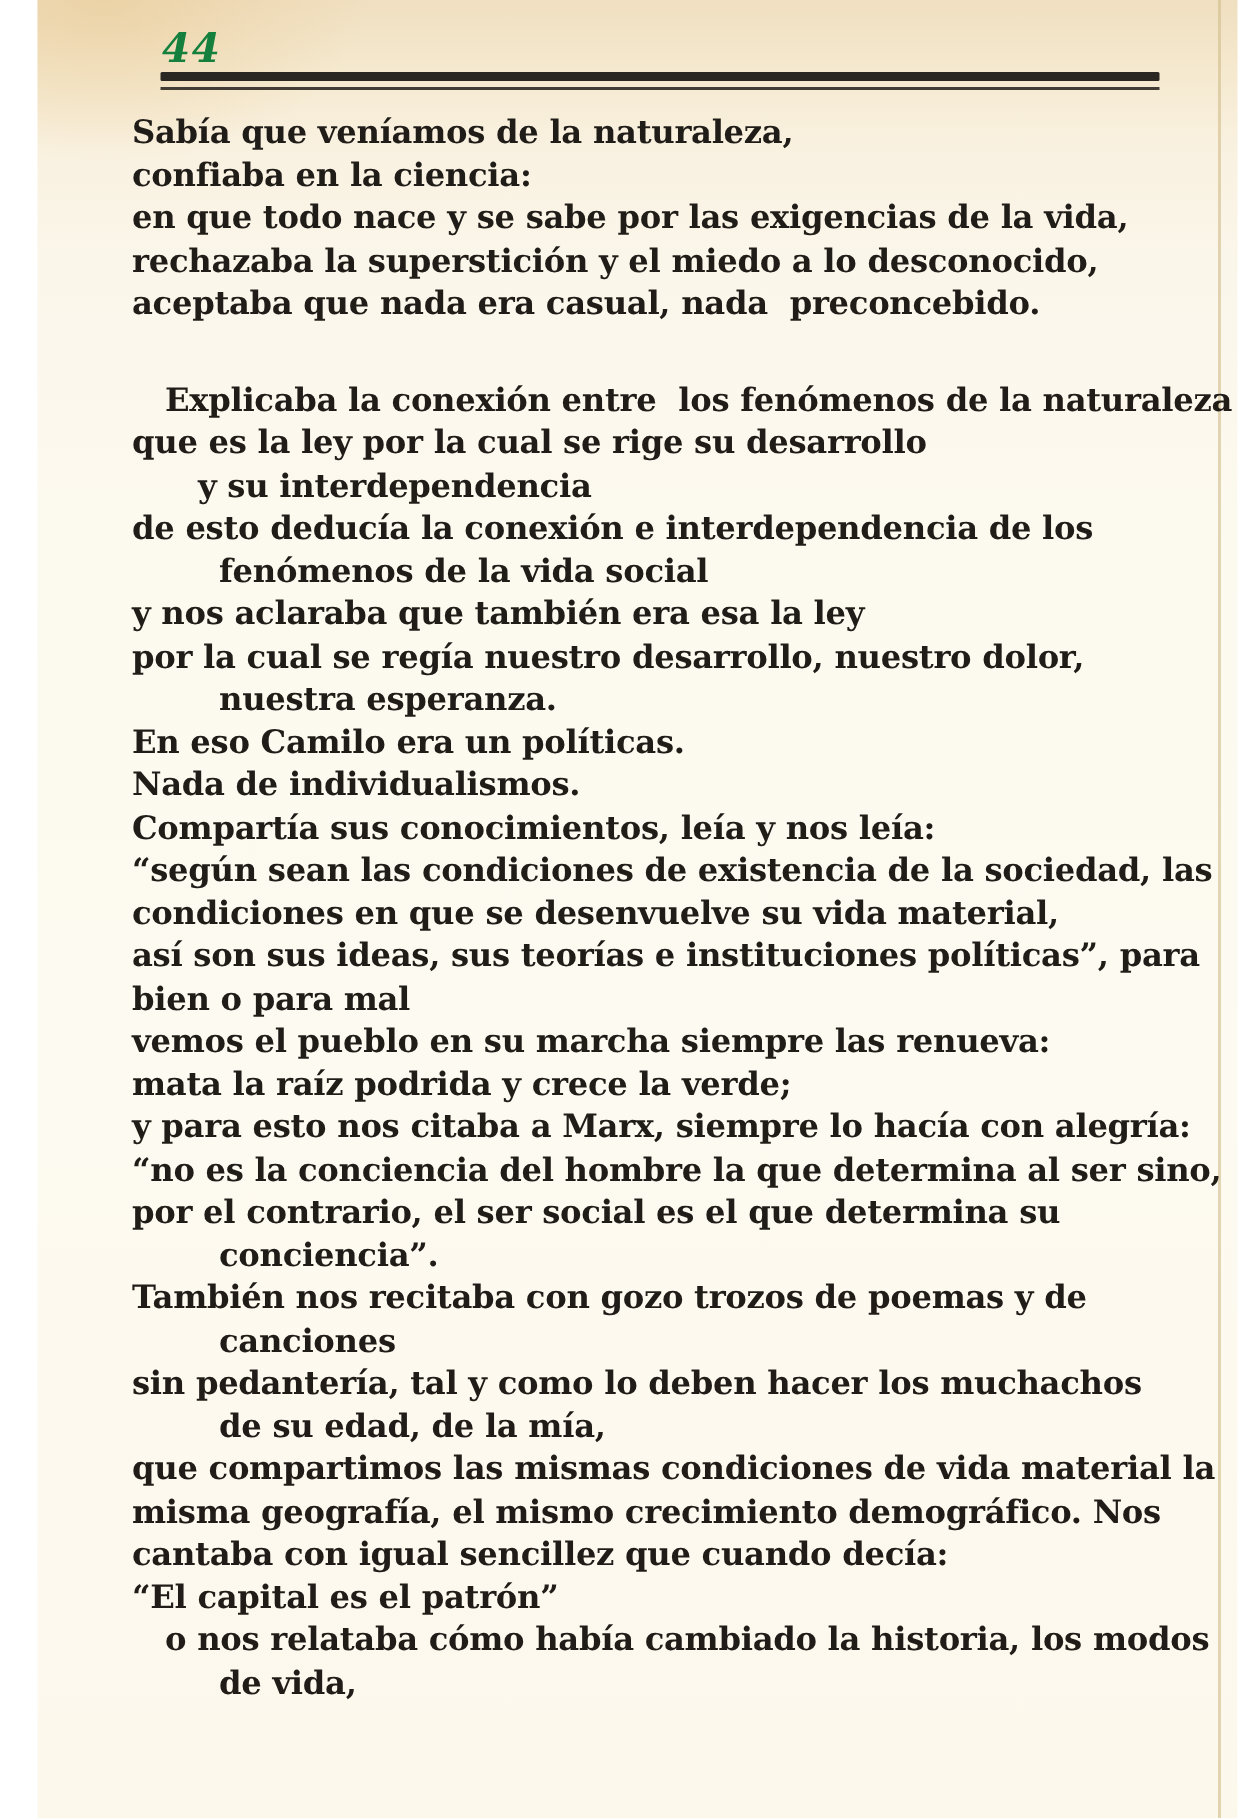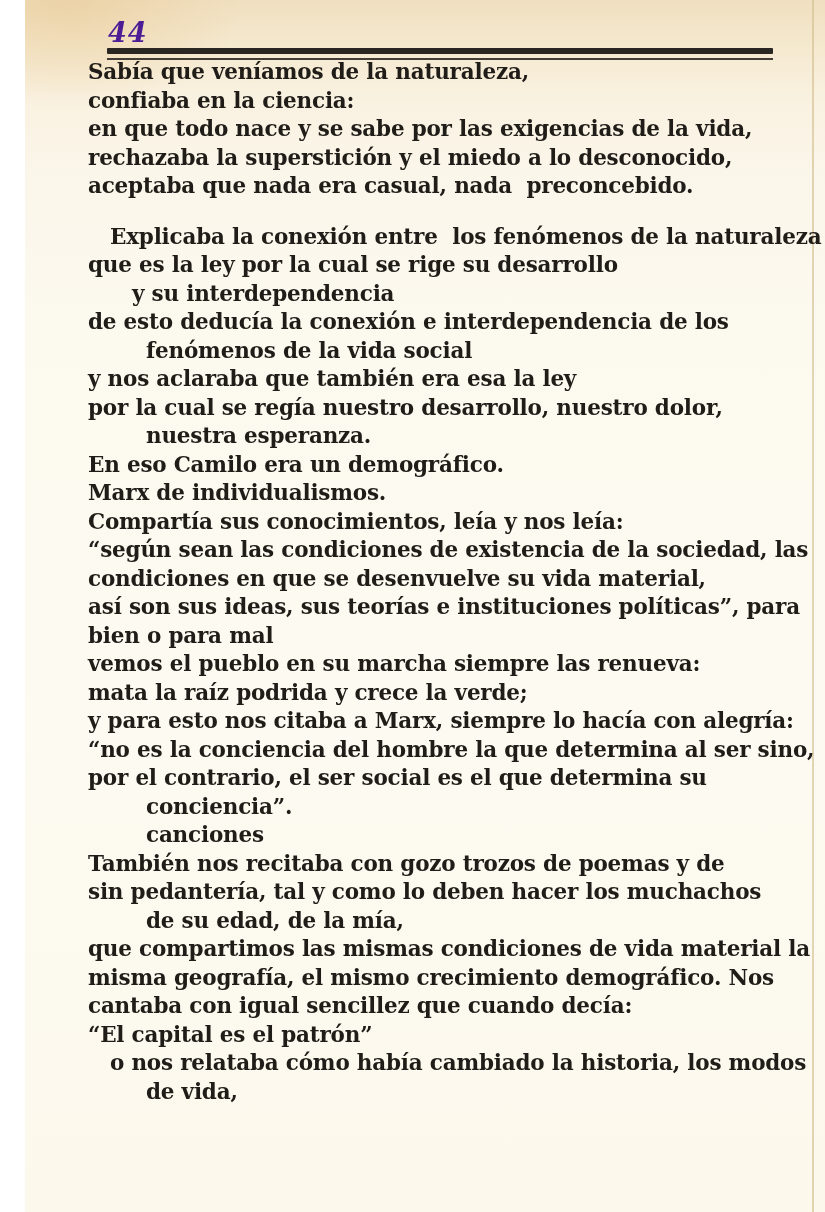--- a/index.html
+++ b/index.html
@@ -42,54 +42,54 @@
     width: 2px; height: 1212px;
     background: rgba(208,188,138,0.6);
   }
   .page-number {
     position: absolute;
     left: 108px; top: 17px;
     font-family: "DejaVu Serif", serif;
     font-style: italic;
     font-weight: 700;
     font-size: 27px;
-    color: #4c1d95;
+    color: #15803d;
     letter-spacing: 1px;
   }
   .rule-thick {
     position: absolute;
     left: 107px; top: 48px;
     width: 666px; height: 6px;
     background: #2a2622;
     border-radius: 1px;
   }
   .rule-thin {
     position: absolute;
     left: 107px; top: 58px;
     width: 666px; height: 2px;
     background: #433d35;
   }
   .poem {
     position: absolute;
-    left: 88px; top: 58px;
+    left: 88px; top: 75px;
     width: 712px;
   }
   .line {
     font-family: "DejaVu Serif", serif;
     font-size: 21.5px;
     font-weight: 600;
     line-height: 28.5px;
     color: #201c18;
     white-space: pre;
     letter-spacing: -0.2px;
   }
   .ind-1 { padding-left: 22px; }
   .ind-2 { padding-left: 44px; }
   .ind-3 { padding-left: 58px; }
-  .stanza-gap { margin-top: 22px; }
+  .stanza-gap { margin-top: 36px; }
 </style>
 </head>
 <body>
 
 <div class="scan">
   <div class="page"></div>
   <div class="corner-shade"></div>
   <div class="page-edge-line"></div>
 
   <div class="page-number">44</div>
@@ -104,35 +104,35 @@
       <div class="line ind-0">rechazaba la superstición y el miedo a lo desconocido,</div>
       <div class="line ind-0">aceptaba que nada era casual, nada  preconcebido.</div>
       <div class="line ind-1 stanza-gap">Explicaba la conexión entre  los fenómenos de la naturaleza</div>
       <div class="line ind-0">que es la ley por la cual se rige su desarrollo</div>
       <div class="line ind-2">y su interdependencia</div>
       <div class="line ind-0">de esto deducía la conexión e interdependencia de los</div>
       <div class="line ind-3">fenómenos de la vida social</div>
       <div class="line ind-0">y nos aclaraba que también era esa la ley</div>
       <div class="line ind-0">por la cual se regía nuestro desarrollo, nuestro dolor,</div>
       <div class="line ind-3">nuestra esperanza.</div>
-      <div class="line ind-0">En eso Camilo era un demográfico.</div>
-      <div class="line ind-0">Marx de individualismos.</div>
+      <div class="line ind-0">En eso Camilo era un políticas.</div>
+      <div class="line ind-0">Nada de individualismos.</div>
       <div class="line ind-0">Compartía sus conocimientos, leía y nos leía:</div>
       <div class="line ind-0">“según sean las condiciones de existencia de la sociedad, las</div>
       <div class="line ind-0">condiciones en que se desenvuelve su vida material,</div>
       <div class="line ind-0">así son sus ideas, sus teorías e instituciones políticas”, para</div>
       <div class="line ind-0">bien o para mal</div>
       <div class="line ind-0">vemos el pueblo en su marcha siempre las renueva:</div>
       <div class="line ind-0">mata la raíz podrida y crece la verde;</div>
       <div class="line ind-0">y para esto nos citaba a Marx, siempre lo hacía con alegría:</div>
       <div class="line ind-0">“no es la conciencia del hombre la que determina al ser sino,</div>
       <div class="line ind-0">por el contrario, el ser social es el que determina su</div>
       <div class="line ind-3">conciencia”.</div>
+      <div class="line ind-0">También nos recitaba con gozo trozos de poemas y de</div>
       <div class="line ind-3">canciones</div>
-      <div class="line ind-0">También nos recitaba con gozo trozos de poemas y de</div>
       <div class="line ind-0">sin pedantería, tal y como lo deben hacer los muchachos</div>
       <div class="line ind-3">de su edad, de la mía,</div>
       <div class="line ind-0">que compartimos las mismas condiciones de vida material la</div>
       <div class="line ind-0">misma geografía, el mismo crecimiento demográfico. Nos</div>
       <div class="line ind-0">cantaba con igual sencillez que cuando decía:</div>
       <div class="line ind-0">“El capital es el patrón”</div>
       <div class="line ind-1">o nos relataba cómo había cambiado la historia, los modos</div>
       <div class="line ind-3">de vida,</div>
     </div>
 </div>

